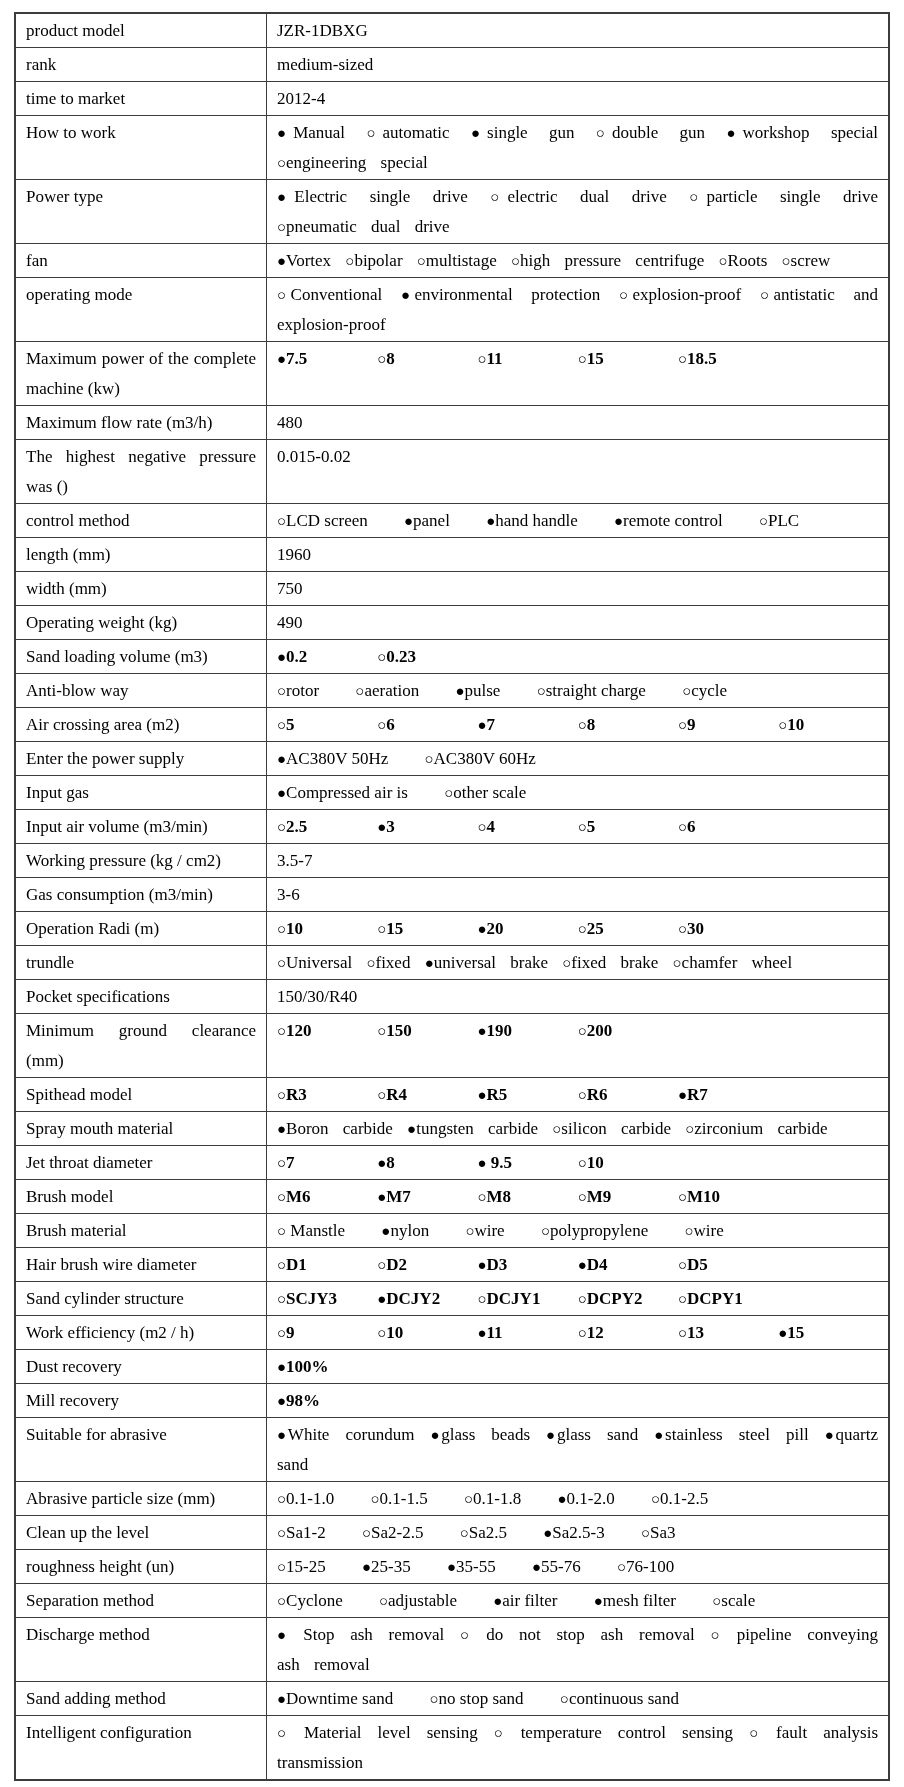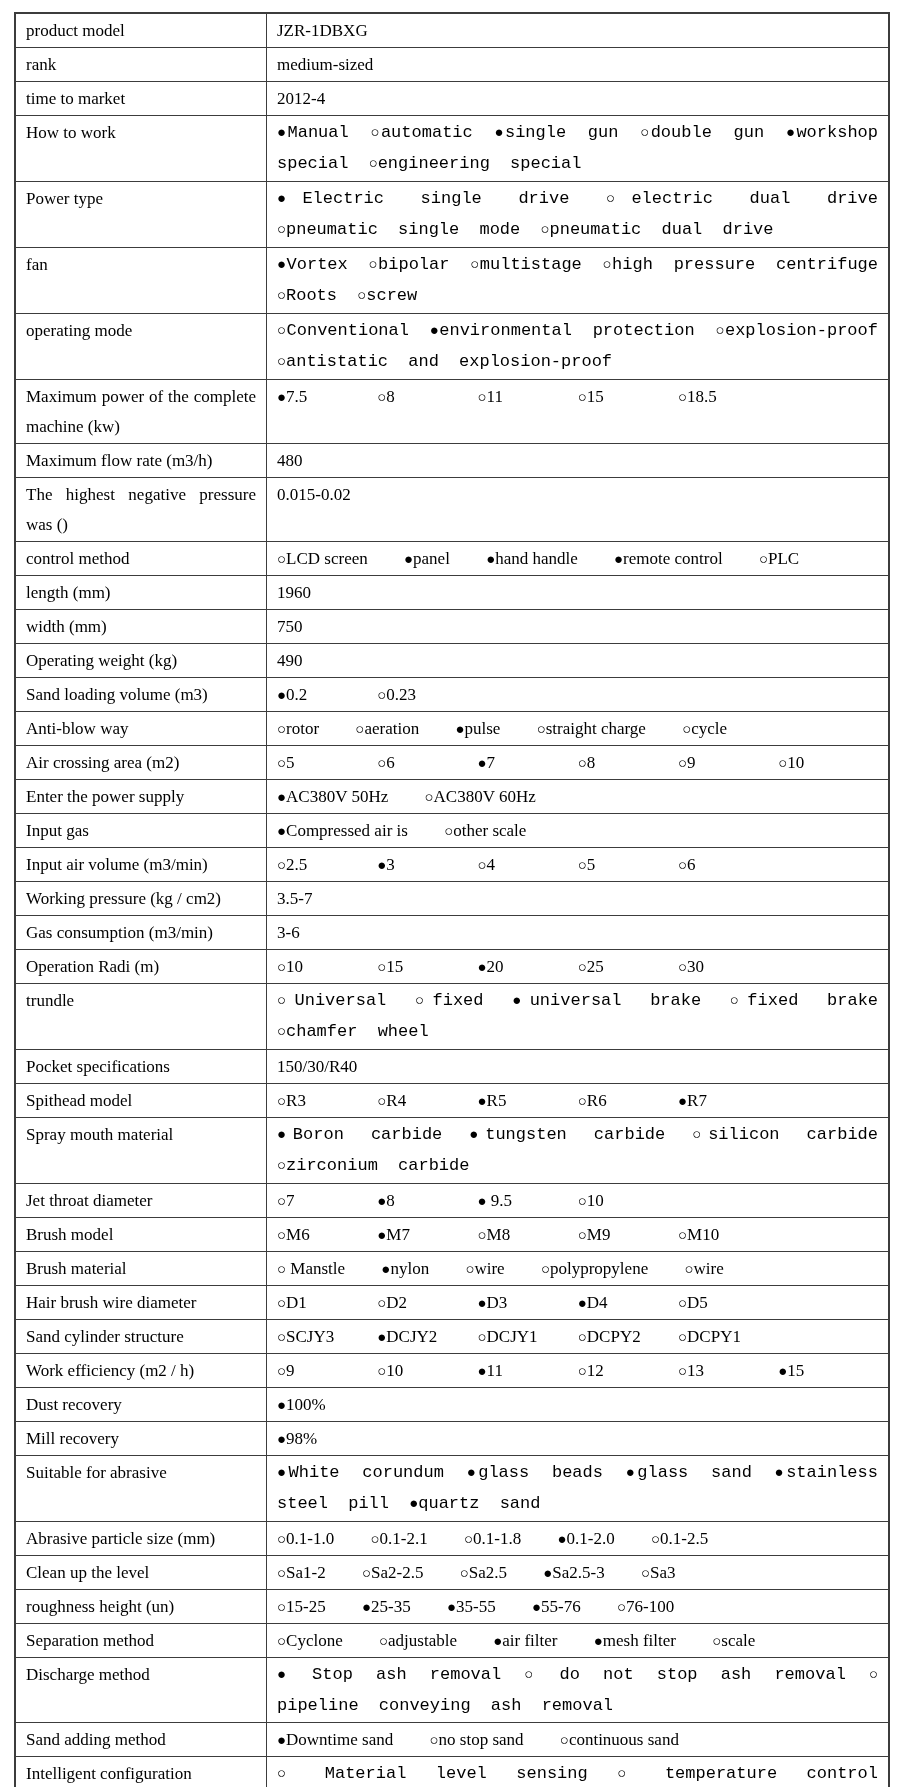--- a/index.html
+++ b/index.html
@@ -22,24 +22,24 @@
     padding:2px 10px 1px 10px;
     line-height:30px;
     overflow:hidden;
   }
   td.label {
     width:230px;
     text-align:justify;
   }
   td.value { }
   
-  td.tab .opt { display:inline-block; min-width:96px; }
+  td.tab .opt { display:inline-block; min-width:96px;font-weight:bold; }
   td.mid .opt { margin-right:32px; }
   td.mid .opt:last-child { margin-right:8px; }
-  td.flow { text-align:justify; word-spacing:10px;font-family:Liberation Mono, monospace; }
+  td.flow { text-align:justify; word-spacing:10px; }
   .mk { font-size:15px; }
 </style>
 </head>
 <body>
 
 <div class="page">
   <table class="spec">
     <tbody>
         <tr>
           <td class="label">product model</td>
@@ -52,21 +52,21 @@
         <tr>
           <td class="label">time to market</td>
           <td class="value">2012-4</td>
         </tr>
         <tr>
           <td class="label">How to work</td>
           <td class="value flow"><span class="opt"><span class="mk">●</span><span>Manual</span></span> <span class="opt"><span class="mk">○</span><span>automatic</span></span> <span class="opt"><span class="mk">●</span><span>single gun</span></span> <span class="opt"><span class="mk">○</span><span>double gun</span></span> <span class="opt"><span class="mk">●</span><span>workshop special</span></span> <span class="opt"><span class="mk">○</span><span>engineering special</span></span></td>
         </tr>
         <tr>
           <td class="label">Power type</td>
-          <td class="value flow"><span class="opt"><span class="mk">●</span><span>Electric single drive</span></span> <span class="opt"><span class="mk">○</span><span>electric dual drive</span></span> <span class="opt"><span class="mk">○</span><span>pneumatic single mode</span></span> <span class="opt"><span class="mk">○</span><span>pneumatic dual drive</span></span></td>
+          <td class="value flow"><span class="opt"><span class="mk">●</span><span>Electric single drive</span></span> <span class="opt"><span class="mk">○</span><span>electric dual drive</span></span> <span class="opt"><span class="mk">○</span><span>particle single drive</span></span> <span class="opt"><span class="mk">○</span><span>pneumatic dual drive</span></span></td>
         </tr>
         <tr>
           <td class="label">fan</td>
           <td class="value flow"><span class="opt"><span class="mk">●</span><span>Vortex</span></span> <span class="opt"><span class="mk">○</span><span>bipolar</span></span> <span class="opt"><span class="mk">○</span><span>multistage</span></span> <span class="opt"><span class="mk">○</span><span>high pressure centrifuge</span></span> <span class="opt"><span class="mk">○</span><span>Roots</span></span> <span class="opt"><span class="mk">○</span><span>screw</span></span></td>
         </tr>
         <tr>
           <td class="label">operating mode</td>
           <td class="value flow"><span class="opt"><span class="mk">○</span><span>Conventional</span></span> <span class="opt"><span class="mk">●</span><span>environmental protection</span></span> <span class="opt"><span class="mk">○</span><span>explosion-proof</span></span> <span class="opt"><span class="mk">○</span><span>antistatic and explosion-proof</span></span></td>
         </tr>
         <tr>
@@ -135,20 +135,24 @@
         </tr>
         <tr>
           <td class="label">trundle</td>
           <td class="value flow"><span class="opt"><span class="mk">○</span><span>Universal</span></span> <span class="opt"><span class="mk">○</span><span>fixed</span></span> <span class="opt"><span class="mk">●</span><span>universal brake</span></span> <span class="opt"><span class="mk">○</span><span>fixed brake</span></span> <span class="opt"><span class="mk">○</span><span>chamfer wheel</span></span></td>
         </tr>
         <tr>
           <td class="label">Pocket specifications</td>
           <td class="value">150/30/R40</td>
         </tr>
         <tr>
+          <td class="label">Minimum ground clearance (mm)</td>
+          <td class="value tab"><span class="opt"><span class="mk">○</span><span>120</span></span> <span class="opt"><span class="mk">○</span><span>150</span></span> <span class="opt"><span class="mk">●</span><span>190</span></span> <span class="opt"><span class="mk">○</span><span>200</span></span></td>
+        </tr>
+        <tr>
           <td class="label">Spithead model</td>
           <td class="value tab"><span class="opt"><span class="mk">○</span><span>R3</span></span> <span class="opt"><span class="mk">○</span><span>R4</span></span> <span class="opt"><span class="mk">●</span><span>R5</span></span> <span class="opt"><span class="mk">○</span><span>R6</span></span> <span class="opt"><span class="mk">●</span><span>R7</span></span></td>
         </tr>
         <tr>
           <td class="label">Spray mouth material</td>
           <td class="value flow"><span class="opt"><span class="mk">●</span><span>Boron carbide</span></span> <span class="opt"><span class="mk">●</span><span>tungsten carbide</span></span> <span class="opt"><span class="mk">○</span><span>silicon carbide</span></span> <span class="opt"><span class="mk">○</span><span>zirconium carbide</span></span></td>
         </tr>
         <tr>
           <td class="label">Jet throat diameter</td>
           <td class="value tab"><span class="opt"><span class="mk">○</span><span>7</span></span> <span class="opt"><span class="mk">●</span><span>8</span></span> <span class="opt"><span class="mk">●</span><span> 9.5</span></span> <span class="opt"><span class="mk">○</span><span>10</span></span></td>
@@ -180,21 +184,21 @@
         <tr>
           <td class="label">Mill recovery</td>
           <td class="value tab"><span class="opt"><span class="mk">●</span><span>98%</span></span></td>
         </tr>
         <tr>
           <td class="label">Suitable for abrasive</td>
           <td class="value flow"><span class="opt"><span class="mk">●</span><span>White corundum</span></span> <span class="opt"><span class="mk">●</span><span>glass beads</span></span> <span class="opt"><span class="mk">●</span><span>glass sand</span></span> <span class="opt"><span class="mk">●</span><span>stainless steel pill</span></span> <span class="opt"><span class="mk">●</span><span>quartz sand</span></span></td>
         </tr>
         <tr>
           <td class="label">Abrasive particle size (mm)</td>
-          <td class="value mid"><span class="opt"><span class="mk">○</span><span>0.1-1.0</span></span> <span class="opt"><span class="mk">○</span><span>0.1-2.1</span></span> <span class="opt"><span class="mk">○</span><span>0.1-1.8</span></span> <span class="opt"><span class="mk">●</span><span>0.1-2.0</span></span> <span class="opt"><span class="mk">○</span><span>0.1-2.5</span></span></td>
+          <td class="value mid"><span class="opt"><span class="mk">○</span><span>0.1-1.0</span></span> <span class="opt"><span class="mk">○</span><span>0.1-1.5</span></span> <span class="opt"><span class="mk">○</span><span>0.1-1.8</span></span> <span class="opt"><span class="mk">●</span><span>0.1-2.0</span></span> <span class="opt"><span class="mk">○</span><span>0.1-2.5</span></span></td>
         </tr>
         <tr>
           <td class="label">Clean up the level</td>
           <td class="value mid"><span class="opt"><span class="mk">○</span><span>Sa1-2</span></span> <span class="opt"><span class="mk">○</span><span>Sa2-2.5</span></span> <span class="opt"><span class="mk">○</span><span>Sa2.5</span></span> <span class="opt"><span class="mk">●</span><span>Sa2.5-3</span></span> <span class="opt"><span class="mk">○</span><span>Sa3</span></span></td>
         </tr>
         <tr>
           <td class="label">roughness height (un)</td>
           <td class="value mid"><span class="opt"><span class="mk">○</span><span>15-25</span></span> <span class="opt"><span class="mk">●</span><span>25-35</span></span> <span class="opt"><span class="mk">●</span><span>35-55</span></span> <span class="opt"><span class="mk">●</span><span>55-76</span></span> <span class="opt"><span class="mk">○</span><span>76-100</span></span></td>
         </tr>
         <tr>

